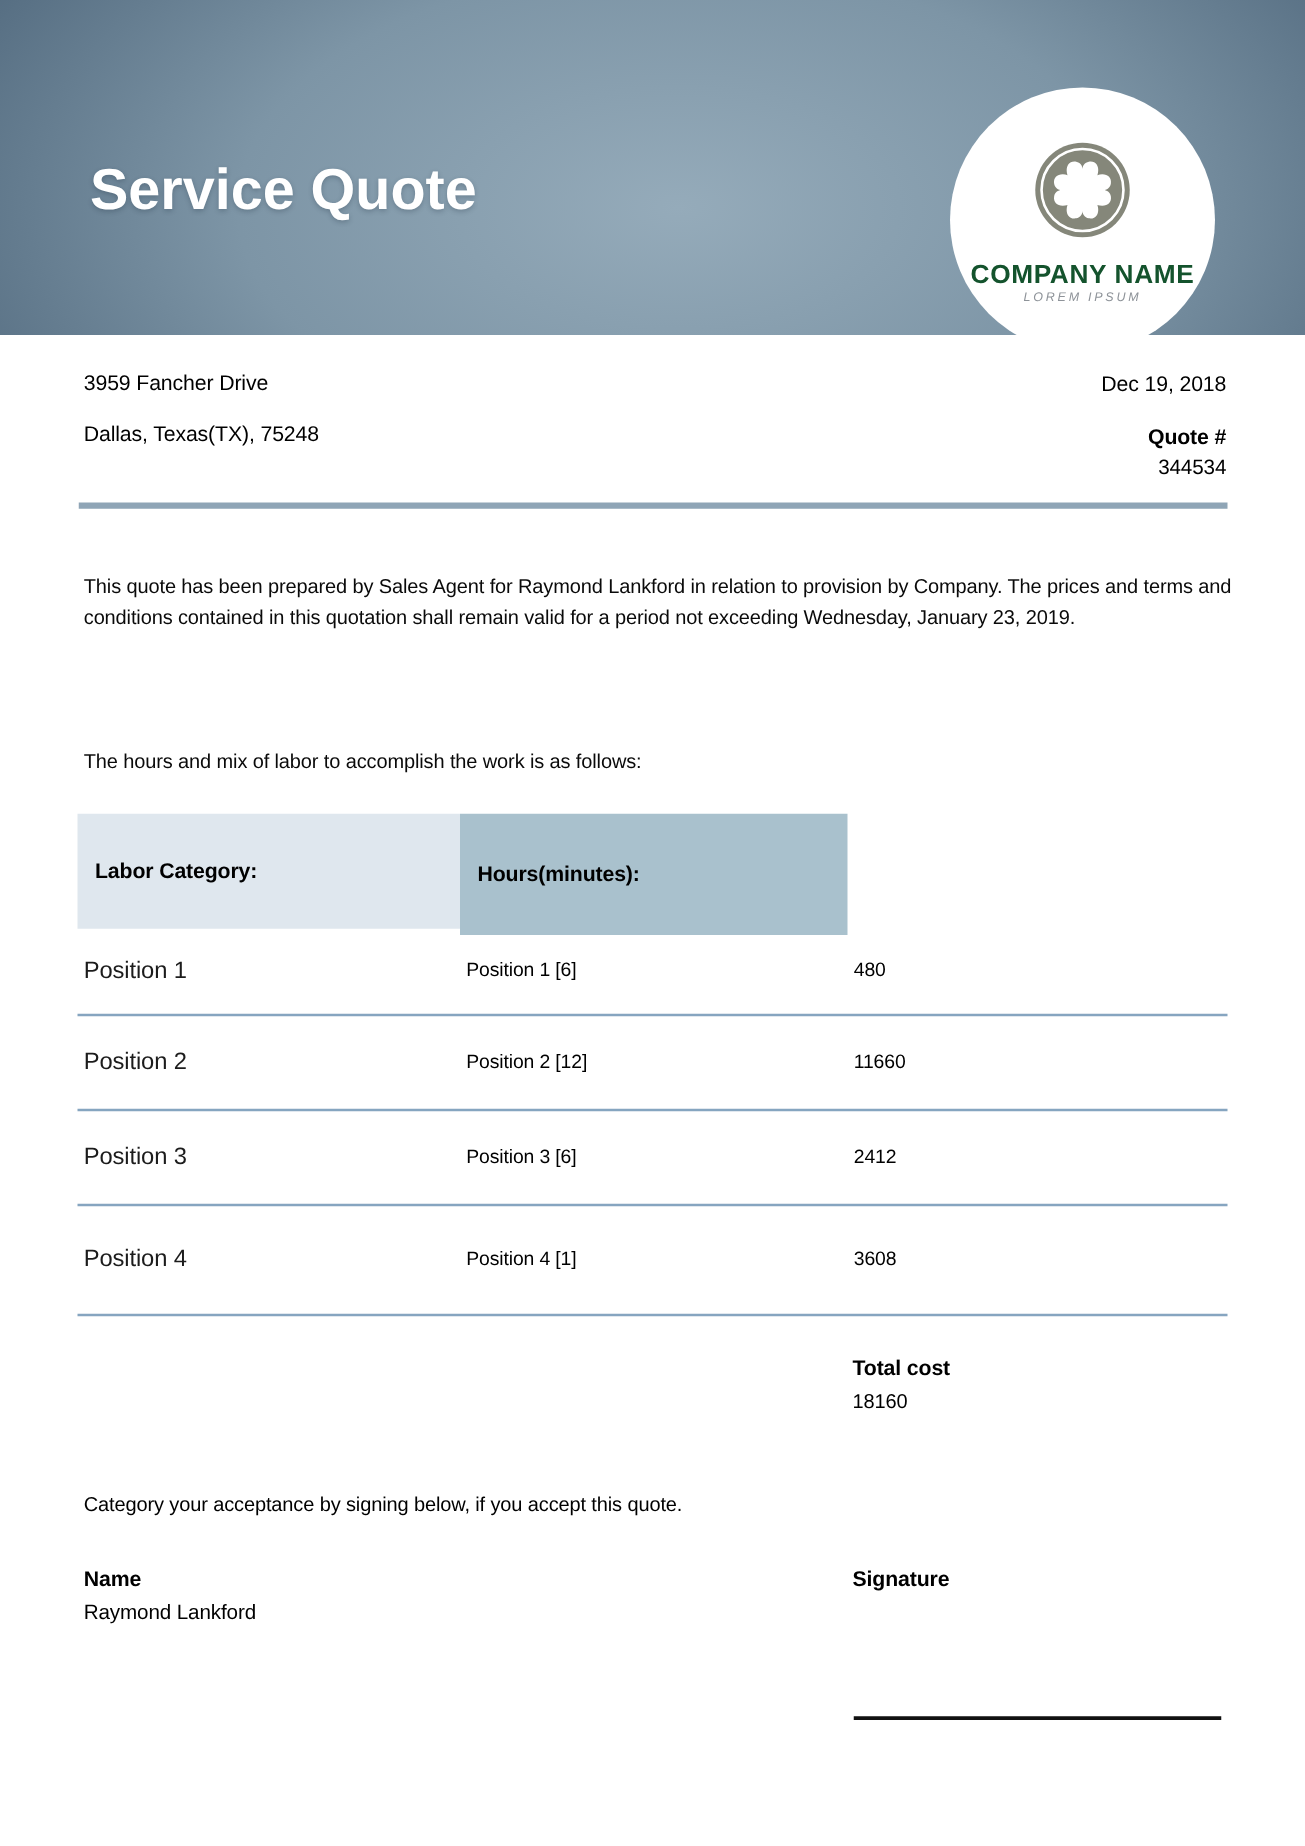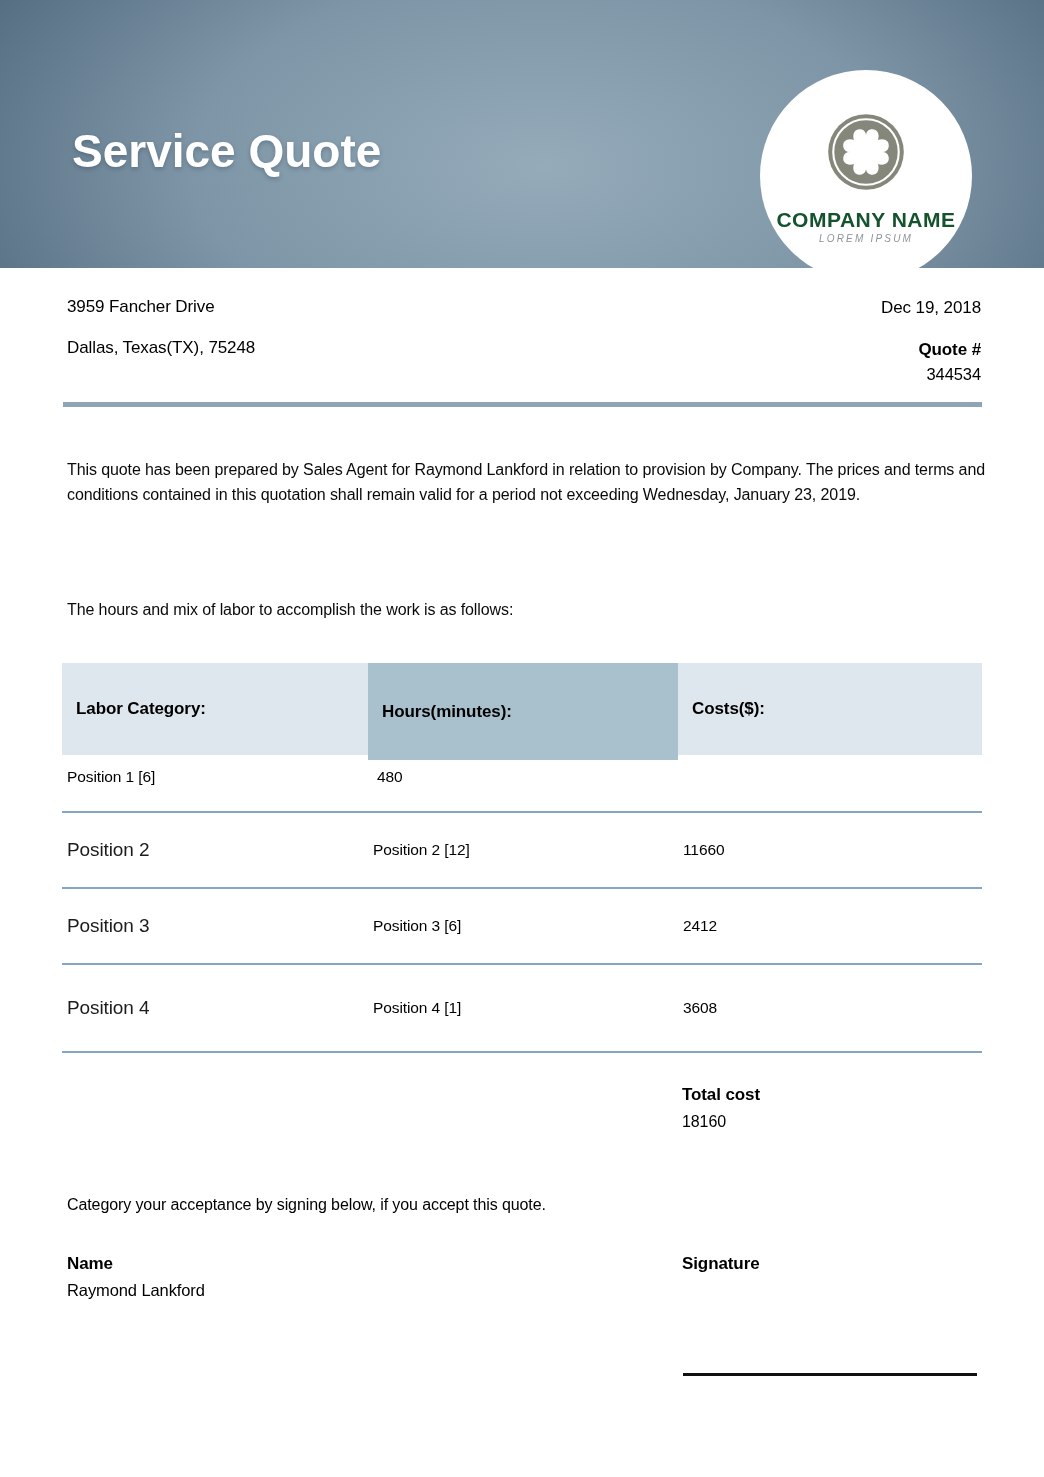--- a/index.html
+++ b/index.html
@@ -52,21 +52,20 @@
     position:absolute;left:67px;top:601px;width:920px;margin:0;
     font-size:16px;color:#0a0a0a;
   }
   
   .labor-table{position:absolute;left:62px;top:651px;width:920px;}
   .thead{position:relative;display:flex;height:92px;}
   .th{
     display:flex;align-items:center;height:92px;box-sizing:border-box;
     padding-left:14px;font-size:17px;font-weight:bold;
     background:var(--table-header-light);
-    margin-top:12px;
   }
   .th.c1{width:306px;}
   .th.c2{width:310px;height:97px;background:var(--table-header-accent);z-index:2;}
   .th.c3{width:304px;}
   .trow{
     display:flex;align-items:center;box-sizing:border-box;
     border-bottom:2px solid var(--row-divider);
   }
   .trow.r0{height:70px;}
   .trow.r1{height:76px;}
@@ -116,24 +115,24 @@
   <div class="quote-number">344534</div>
   <div class="top-divider"></div>
 
   <p class="intro">This quote has been prepared by Sales Agent for Raymond Lankford in relation to provision by Company. The prices and terms and conditions contained in this quotation shall remain valid for a period not exceeding Wednesday, January 23, 2019.</p>
   <p class="labor-intro">The hours and mix of labor to accomplish the work is as follows:</p>
 
   <div class="labor-table">
     <div class="thead">
       <div class="th c1">Labor Category:</div>
       <div class="th c2">Hours(minutes):</div>
-      <div class="th c3">Costs($):</div>
     </div>
 
     <div class="trow r0">
+      <div class="td c1">Position 1</div>
       <div class="td c2">Position 1 [6]</div>
       <div class="td c3">480</div>
     </div>
     <div class="trow r1">
       <div class="td c1">Position 2</div>
       <div class="td c2">Position 2 [12]</div>
       <div class="td c3">11660</div>
     </div>
     <div class="trow r2">
       <div class="td c1">Position 3</div>

